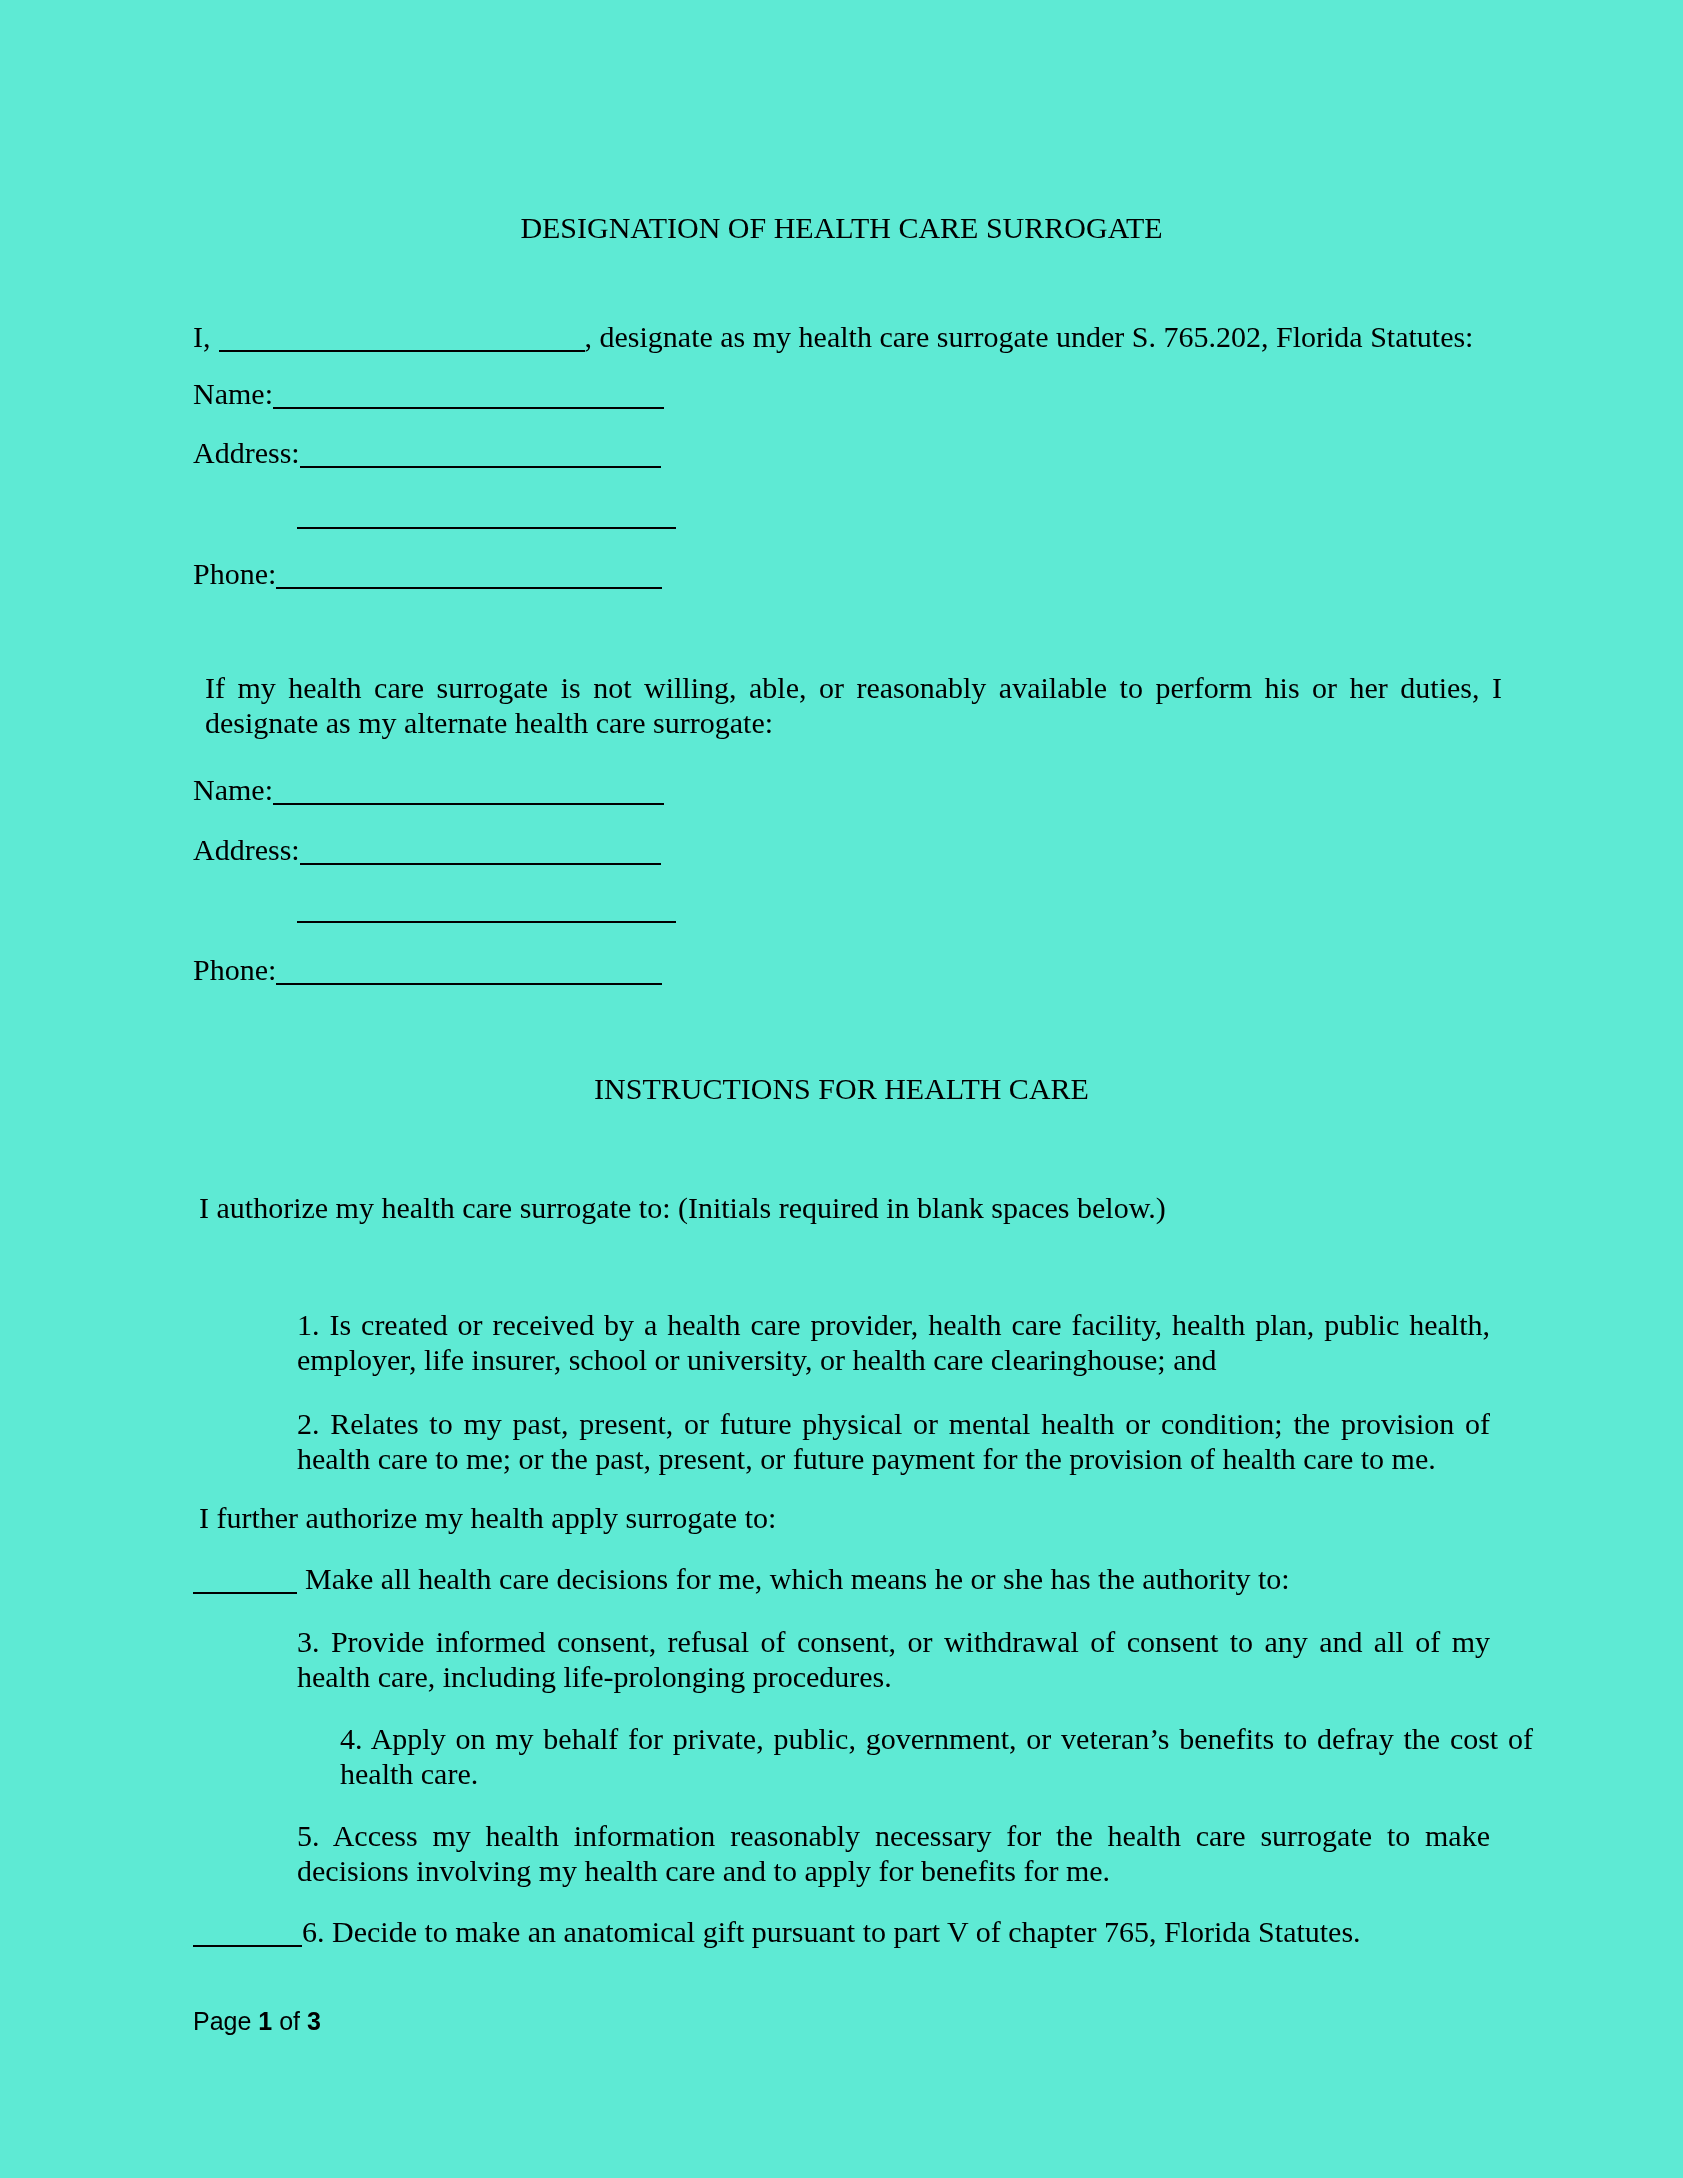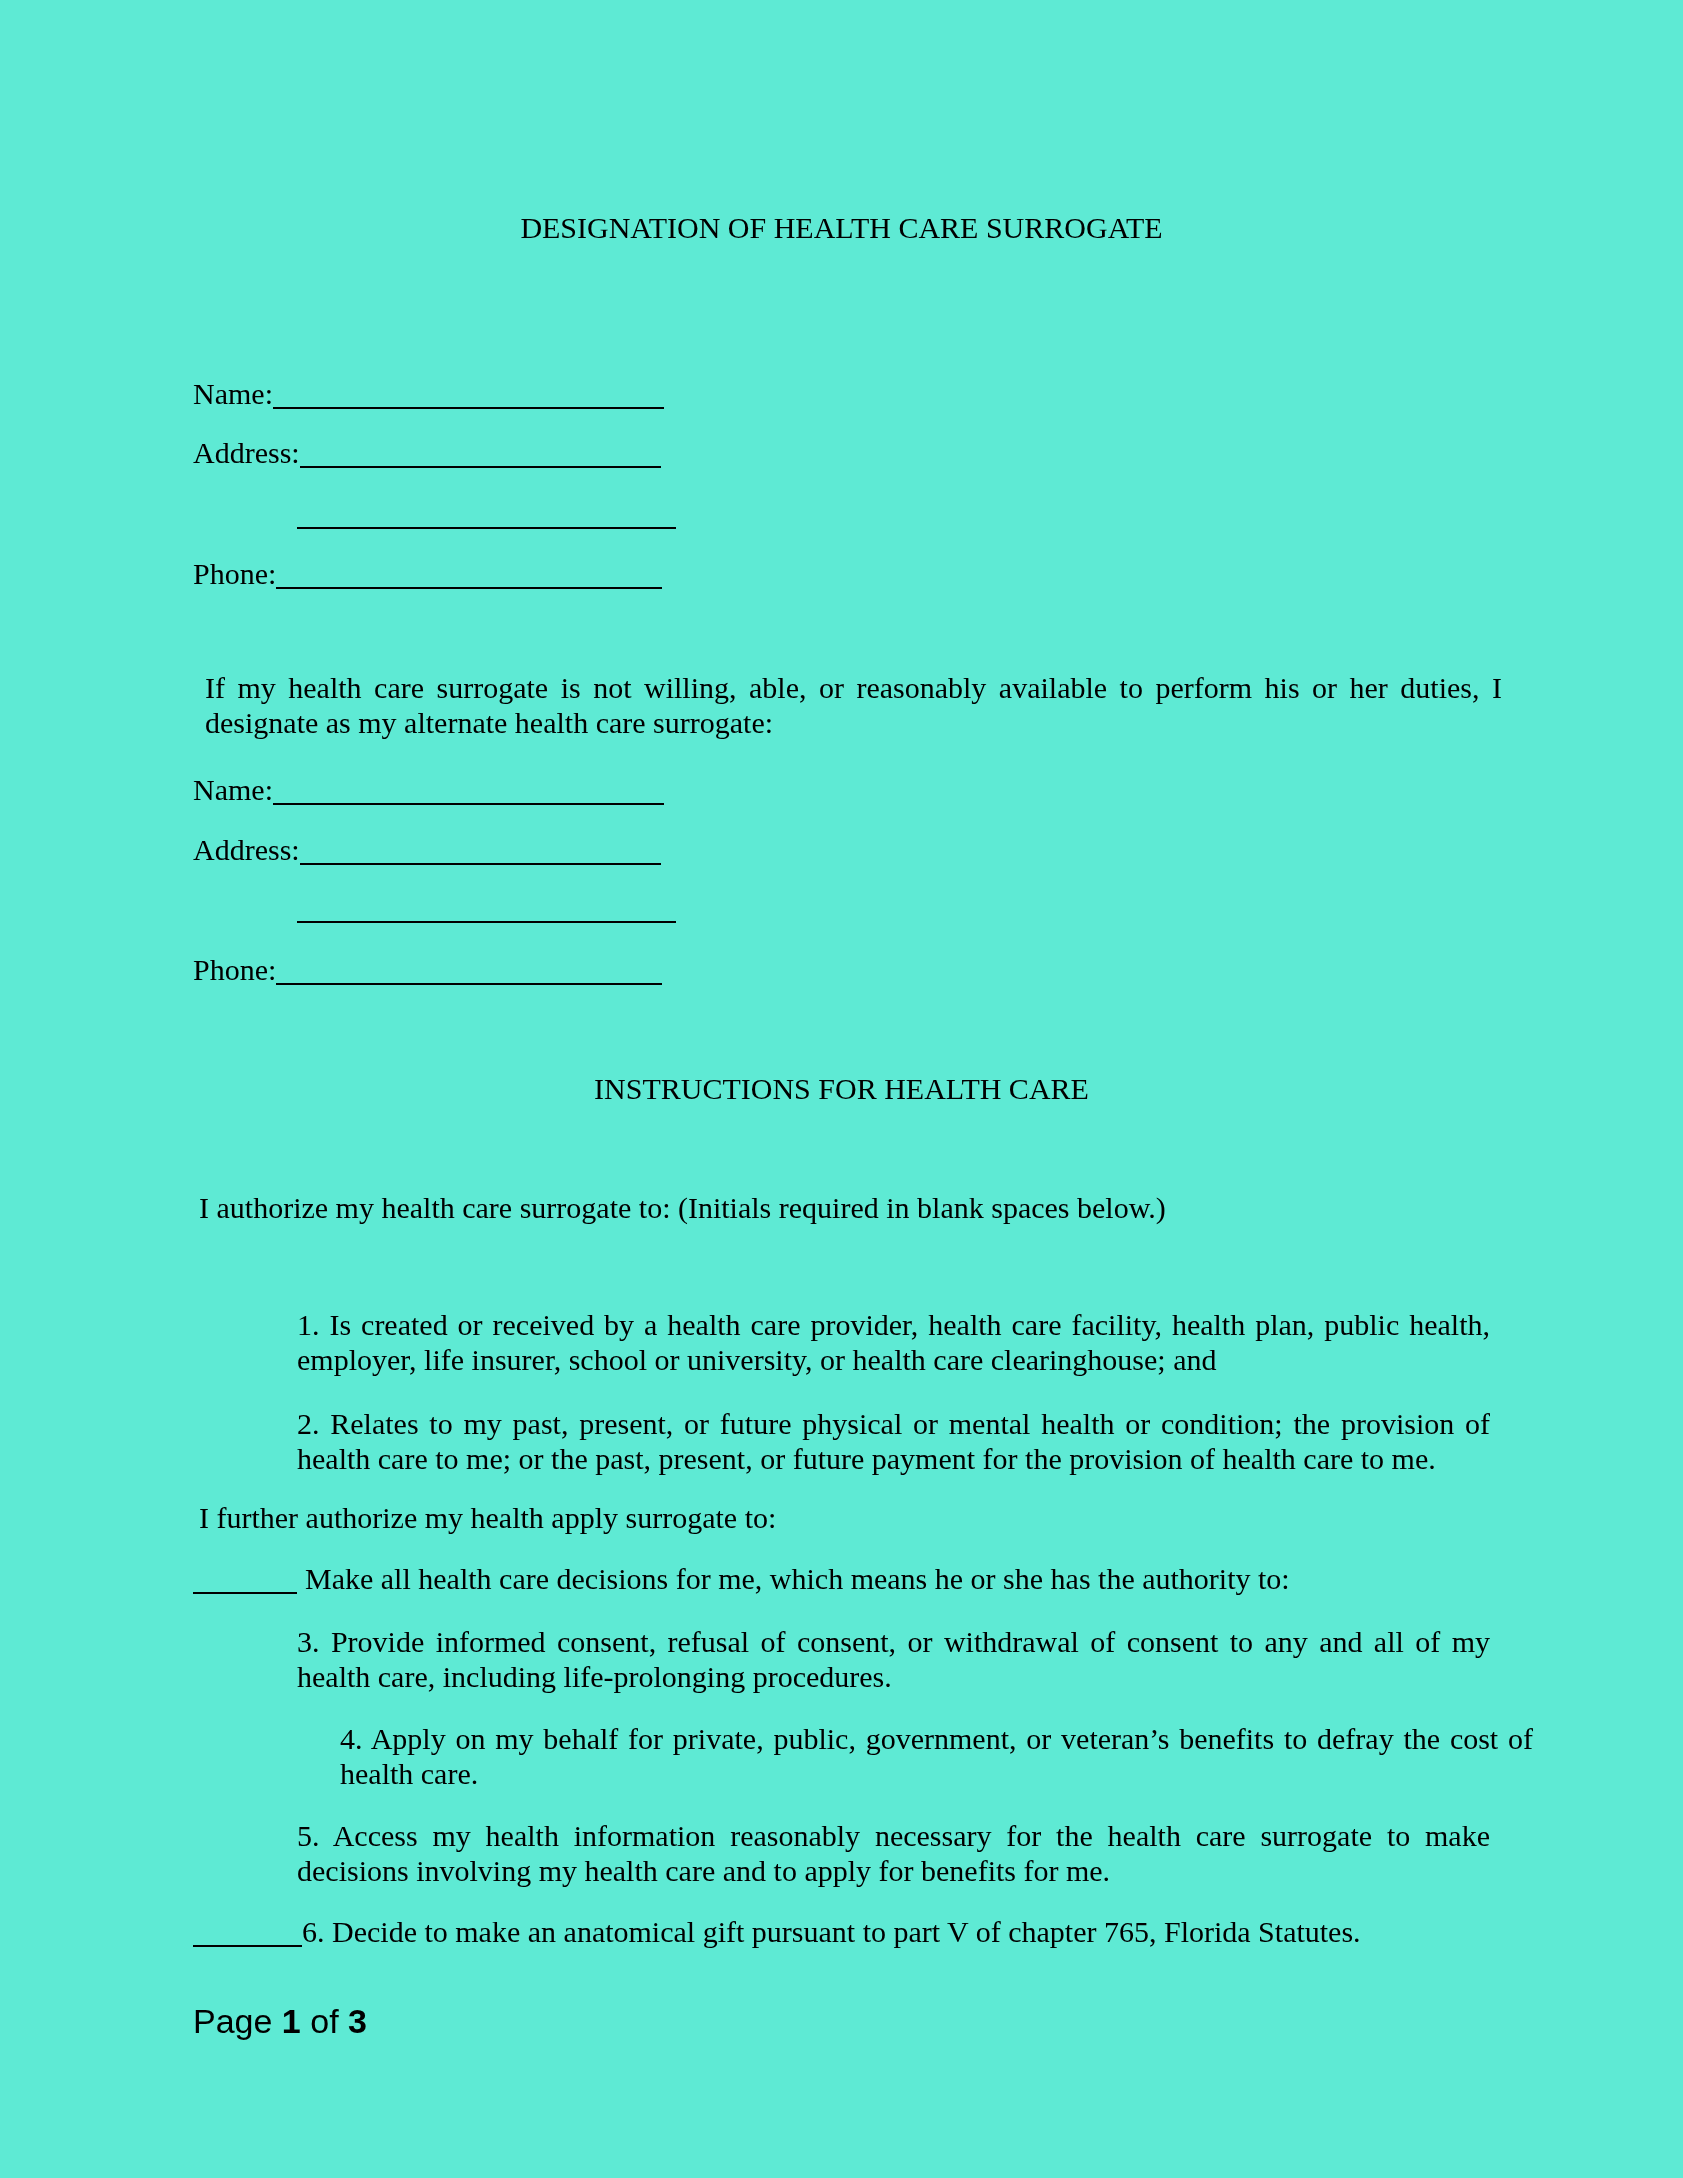--- a/index.html
+++ b/index.html
@@ -29,32 +29,35 @@
   .w370{width:366px;}
   .w395{width:391px;}
   .w365{width:361px;}
   .w390{width:386px;}
   .w105{width:104px;}
   .w110{width:109px;}
   
   .hline{border-top:2px solid #000;height:0;}
   .footer{
     font-family:"Liberation Sans", sans-serif;
-    font-size:34px;
+    font-size:25px;
   }
   .footer b{font-weight:bold;}
   .gap{display:inline-block;width:8px;}
 </style>
 </head>
 <body>
 
 <div class="page">
 
   <div class="abs ln center" style="left:193px;top:210px;width:1297px;">DESIGNATION OF HEALTH CARE SURROGATE</div>
 
+  <div class="abs ln" style="left:193px;top:319px;width:1327px;">
+    <span>I,</span><span class="gap"></span><span class="blank w370"></span><span>, designate as my health care surrogate under S. 765.202, Florida Statutes:</span>
+  </div>
 
   <div class="abs ln" style="left:193px;top:376px;">
     <span>Name:</span><span class="blank w395"></span>
   </div>
   <div class="abs ln" style="left:193px;top:435px;">
     <span>Address:</span><span class="blank w365"></span>
   </div>
   <div class="abs hline" style="left:297px;top:527px;width:379px;"></div>
   <div class="abs ln" style="left:193px;top:556px;">
     <span>Phone:</span><span class="blank w390"></span>

